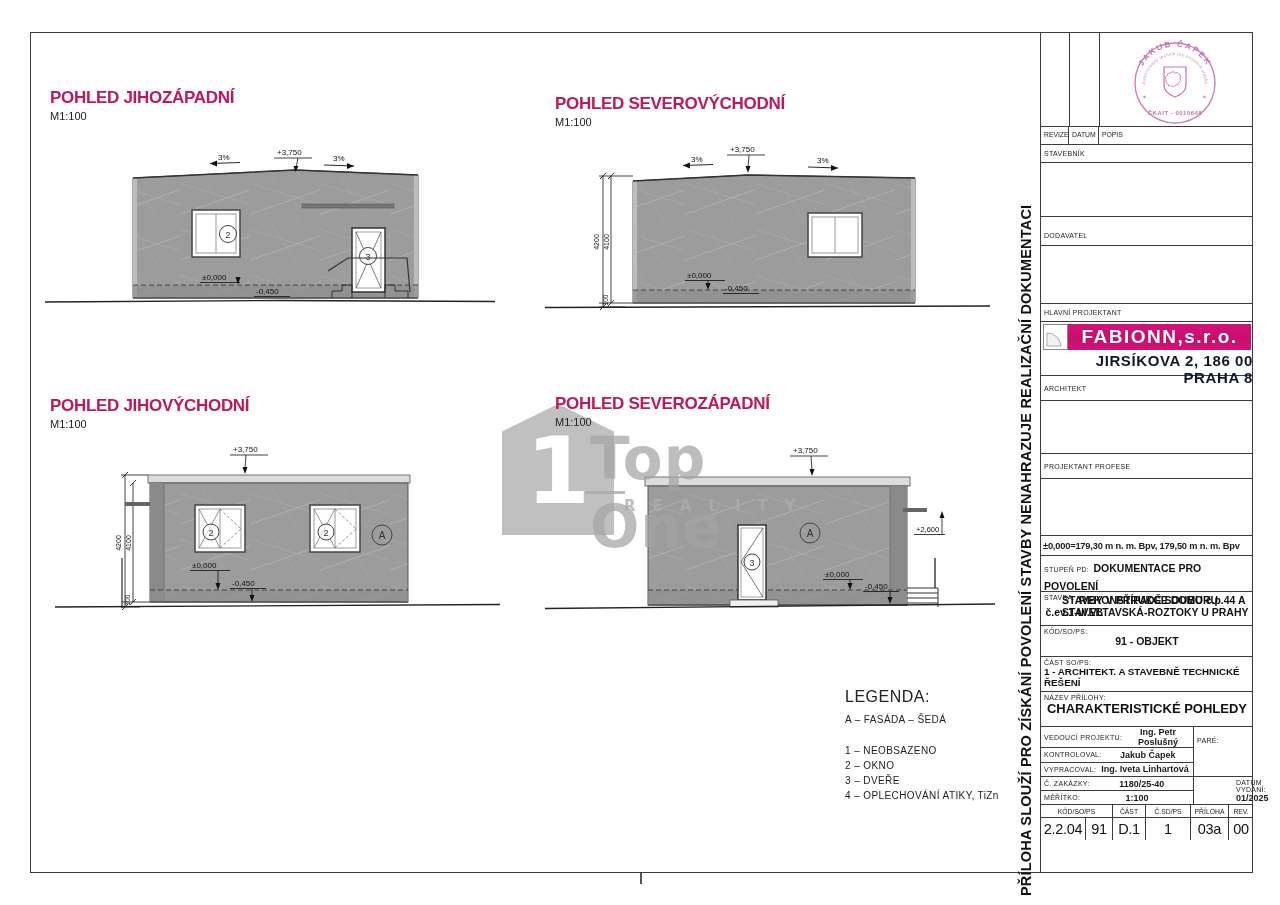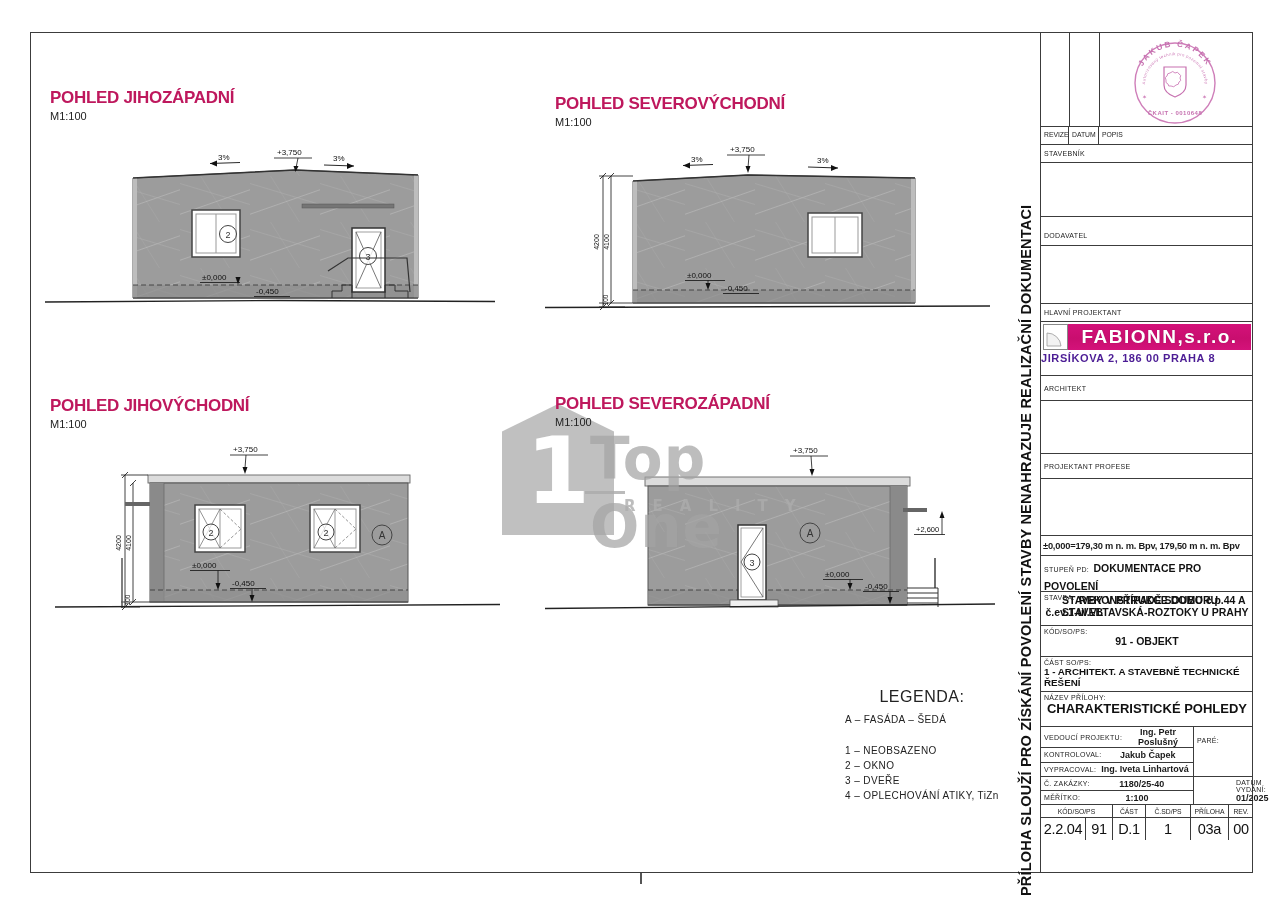--- a/index.html
+++ b/index.html
@@ -16,21 +16,21 @@
     clip-path:polygon(50% 0%,100% 21%,100% 100%,0% 100%,0% 21%);}
   #wm-house-num{position:absolute;left:0;top:22px;width:112px;text-align:center;
     font-size:92px;font-weight:bold;color:#fff;line-height:92px;font-family:"DejaVu Sans",sans-serif;}
   #wm-brand{position:absolute;left:590px;top:425px;font-size:58px;font-weight:bold;
     color:rgba(163,163,163,.72);letter-spacing:1px;font-family:"DejaVu Sans",sans-serif;}
   #wm-sub{position:absolute;left:624px;top:497px;font-size:15px;font-weight:bold;
     color:rgba(172,172,172,.8);letter-spacing:17px;font-family:"DejaVu Sans",sans-serif;}
   #wm-dash{position:absolute;left:585px;top:491px;width:40px;height:3px;background:rgba(170,170,170,.8);}
   
   #legend{position:absolute;left:845px;top:688px;z-index:6;}
-  #legend .lt{font-size:16px;letter-spacing:0.5px;color:#222;margin-bottom:6px;text-align:center;}
+  #legend .lt{font-size:16px;letter-spacing:0.5px;color:#222;margin-bottom:6px;}
   #legend .li{font-size:10px;color:#222;line-height:15px;letter-spacing:0.4px;}
   #legend .li.first{margin-bottom:16px;}
   
   #vnote{position:absolute;left:721px;top:581px;width:612px;height:18px;
     transform:rotate(-90deg);font-size:14.5px;font-weight:bold;letter-spacing:0.2px;
     text-align:center;white-space:nowrap;z-index:6;color:#111;}
   
   #tblock{position:absolute;left:1040px;top:32px;width:213px;height:841px;z-index:7;
     border-left:1px solid #3c3c3c;box-sizing:border-box;display:flex;flex-direction:column;background:transparent;}
   .tb-row{position:relative;box-sizing:border-box;border-bottom:1px solid #3c3c3c;flex:none;}
@@ -44,21 +44,21 @@
   .lblrow{display:flex;align-items:center;padding:0 3px;}
   .boxrow{}
   #stamp-svg{position:absolute;right:33px;top:7px;}
   
   #logo-band{display:flex;align-items:stretch;height:26px;margin:2px 2px 0 2px;}
   #logo-sq{width:25px;height:26px;box-sizing:border-box;border:1px solid #888;background:#fff;position:relative;flex:none;}
   #logo-sq svg{position:absolute;left:0;top:0;}
   #logo-bar{flex:1;background:linear-gradient(180deg,#d4127a 0%,#c90e6f 55%,#d4127a 100%);
     display:flex;align-items:center;justify-content:center;}
   #logo-name{color:#fff;font-size:19px;font-weight:bold;letter-spacing:1.5px;text-shadow:0 0 1px #8d0a4e;}
-  #logo-addr{text-align:left;font-size:11px;font-weight:bold;letter-spacing:0.6px;color:#4c1d95;margin-top:2px;}
+  #logo-addr{text-align:right;font-size:15px;font-weight:bold;letter-spacing:0.6px;color:#0f172a;margin-top:2px;}
   .sec-val{font-size:10.5px;font-weight:bold;color:#111;}
   .center{text-align:center;}
   
   .split{display:flex;}
   .split .left{flex:1;display:flex;flex-direction:column;}
   .split .right{width:60px;box-sizing:border-box;border-left:1px solid #3c3c3c;flex:none;}
   .prow{flex:1;box-sizing:border-box;border-bottom:1px solid #3c3c3c;display:flex;align-items:center;padding:0 3px;}
   .prow:last-child{border-bottom:none;}
   .prow .lbl{flex:none;}
   .prow .pval{font-size:9px;font-weight:bold;margin-left:4px;flex:1;text-align:center;}

